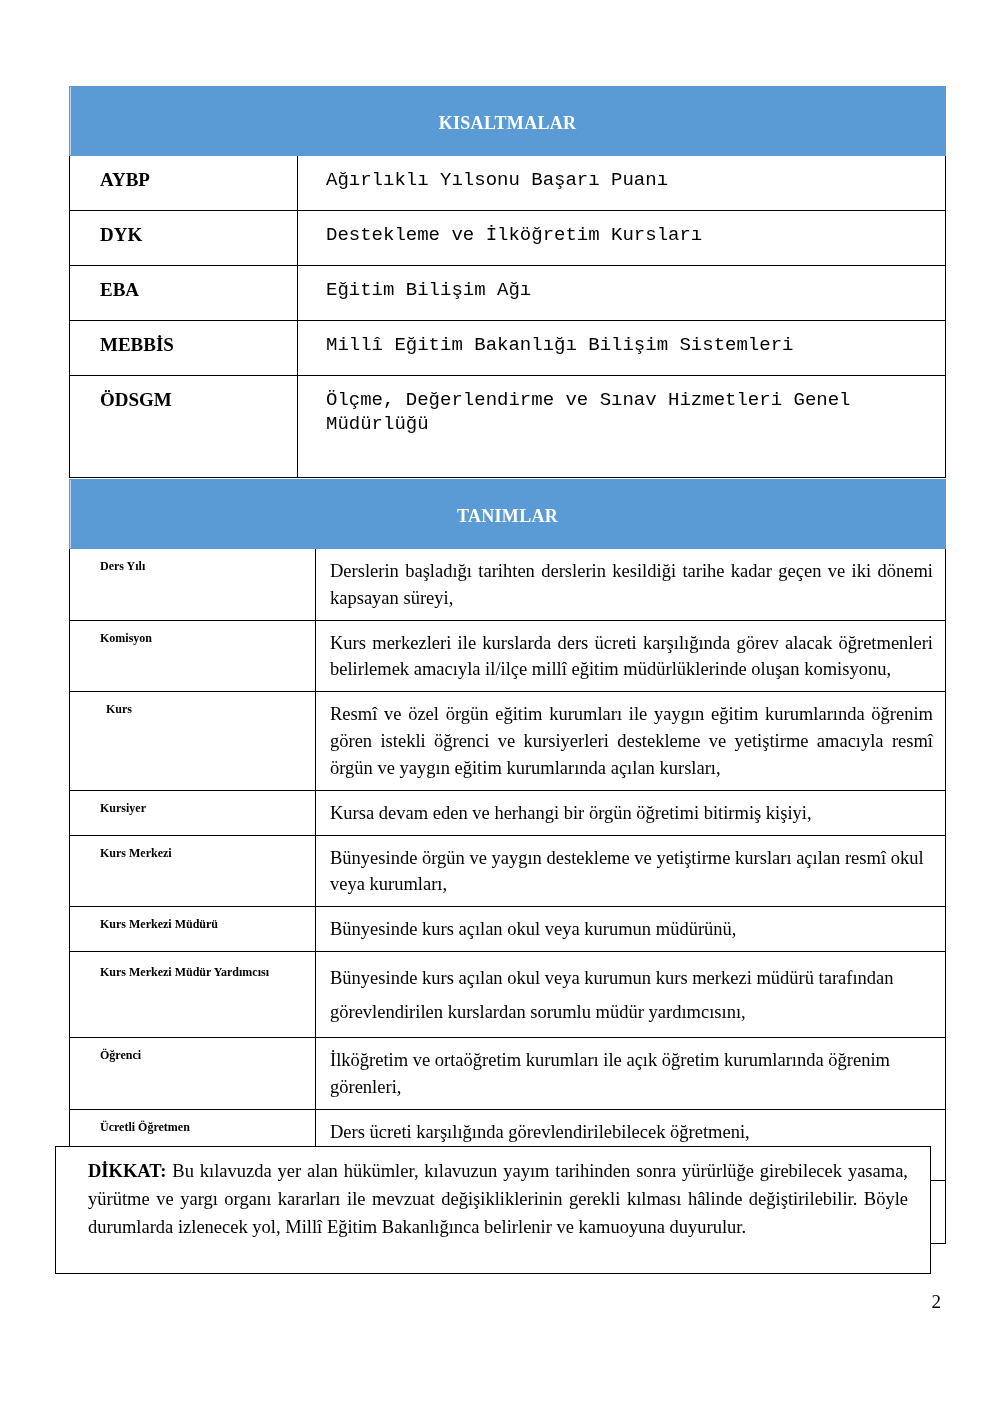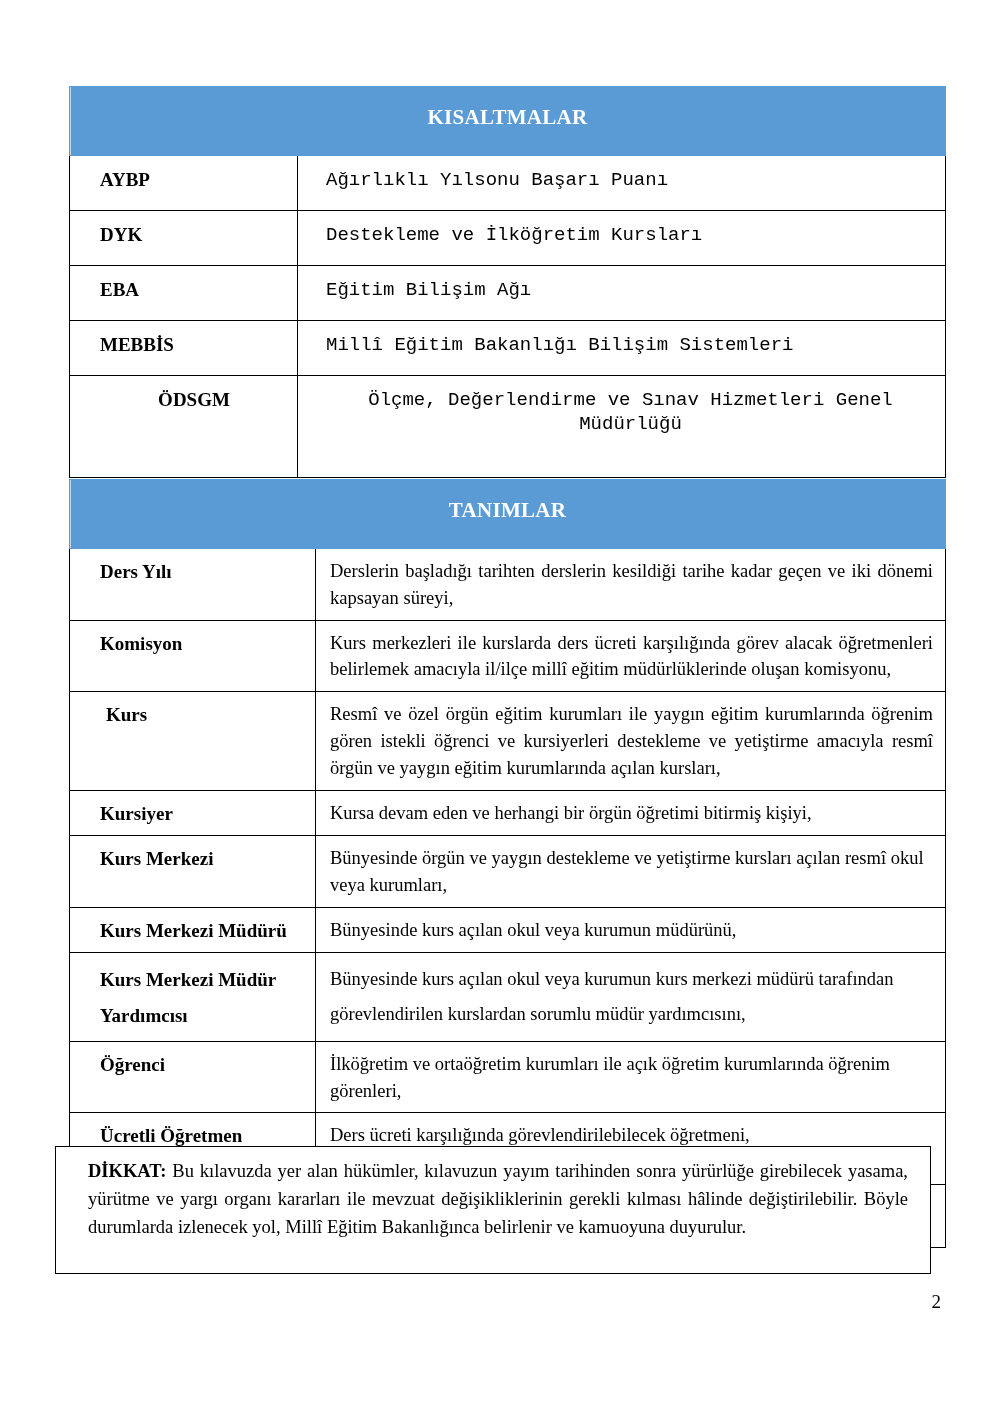--- a/index.html
+++ b/index.html
@@ -53,23 +53,23 @@
     bottom: 0;
     width: 1px;
     background: #bcd4ec;
   }
   .tbl-header-title {
     display: block;
     width: 100%;
     text-align: center;
     color: #ffffff;
     font-weight: bold;
-    font-size: 21px;
+    font-size: 18px;
     letter-spacing: 0.3px;
-    padding-top: 18px;
+    padding-top: 26px;
     box-sizing: border-box;
   }
 
   
   #tbl-kisaltmalar {
     left: 69px;
     top: 86px;
     width: 876px;
   }
   #tbl-kisaltmalar .abbr-term {
@@ -82,32 +82,31 @@
     font-size: 19px;
     padding: 13px 10px 12px 28px;
     line-height: 1.25;
     font-family: Liberation Mono, monospace;
   }
   #tbl-kisaltmalar tr.abbr-row td {
     height: 29px;
   }
   #tbl-kisaltmalar tr.abbr-row-tall td {
     height: 76px;
-    text-align: center;
   }
 
   
   #tbl-tanimlar {
     left: 69px;
     top: 479px;
     width: 876px;
   }
   #tbl-tanimlar .def-term {
     font-weight: bold;
-    font-size: 19px;
+    font-size: 12px;
     padding: 9px 6px 8px 30px;
     line-height: 1.45;
   }
   #tbl-tanimlar .def-term.indent-extra {
     padding-left: 36px;
   }
   #tbl-tanimlar .def-body {
     font-size: 18.5px;
     padding: 9px 12px 8px 14px;
     line-height: 1.45;

